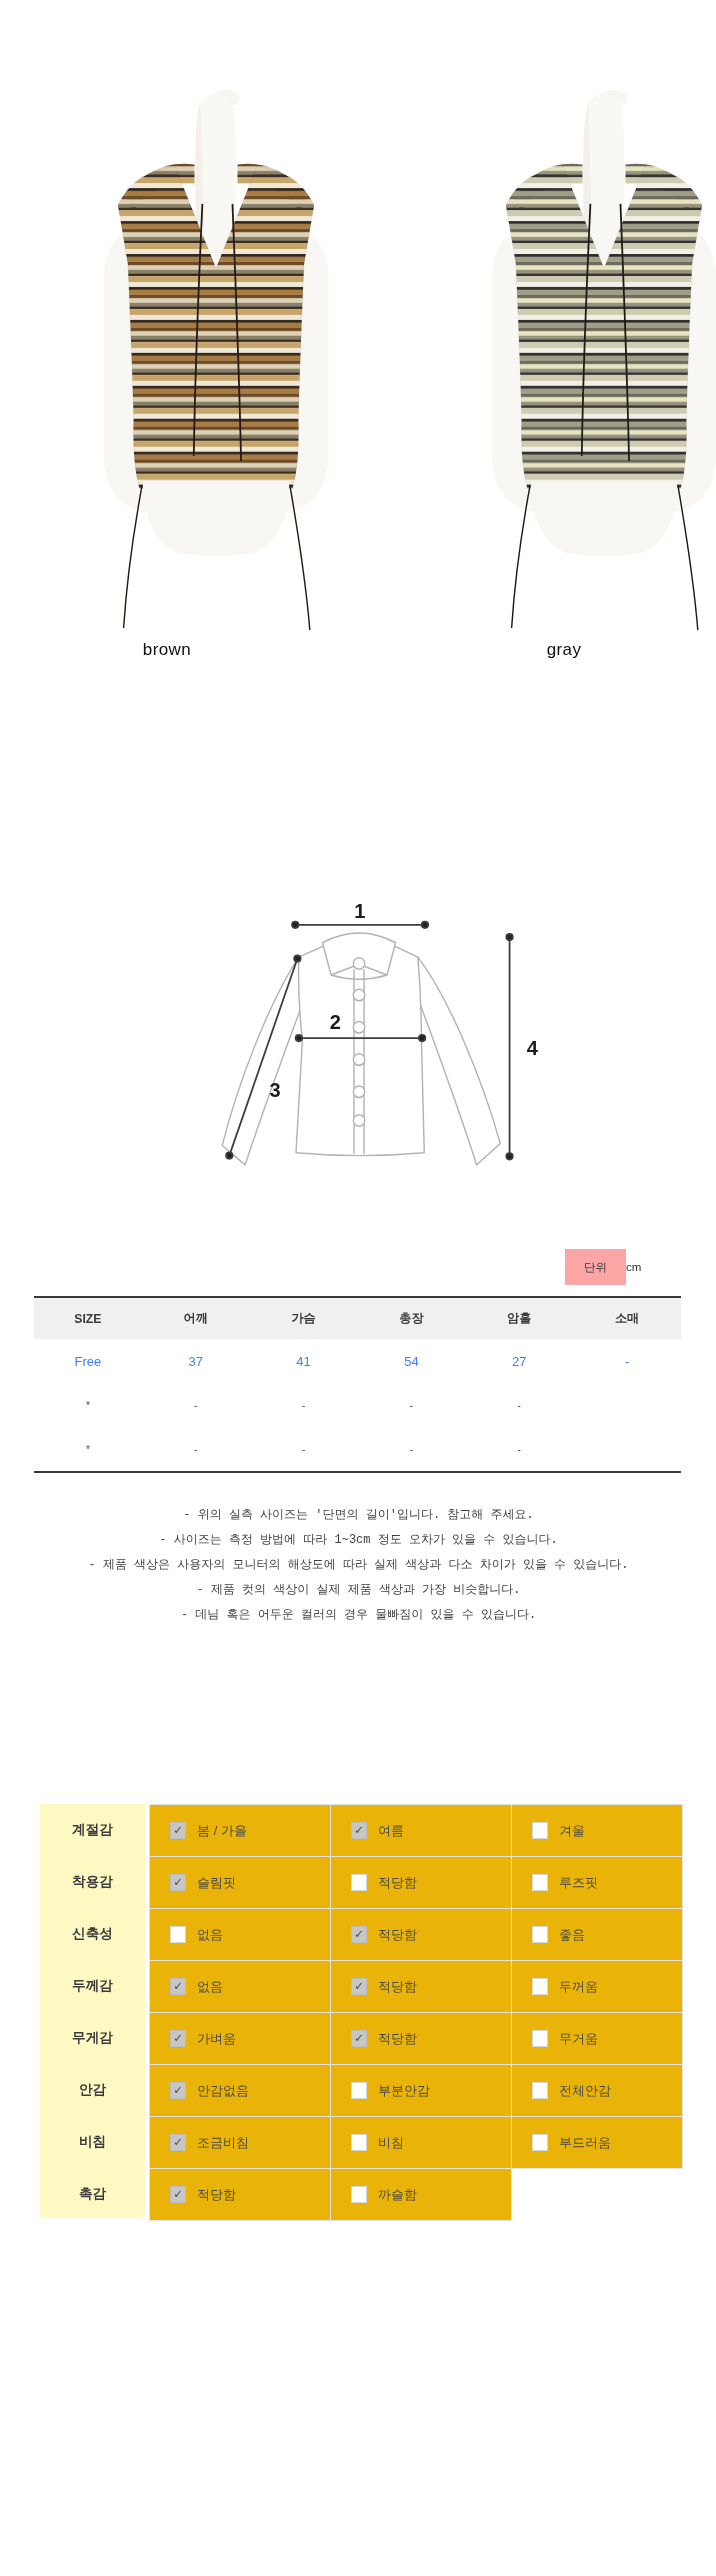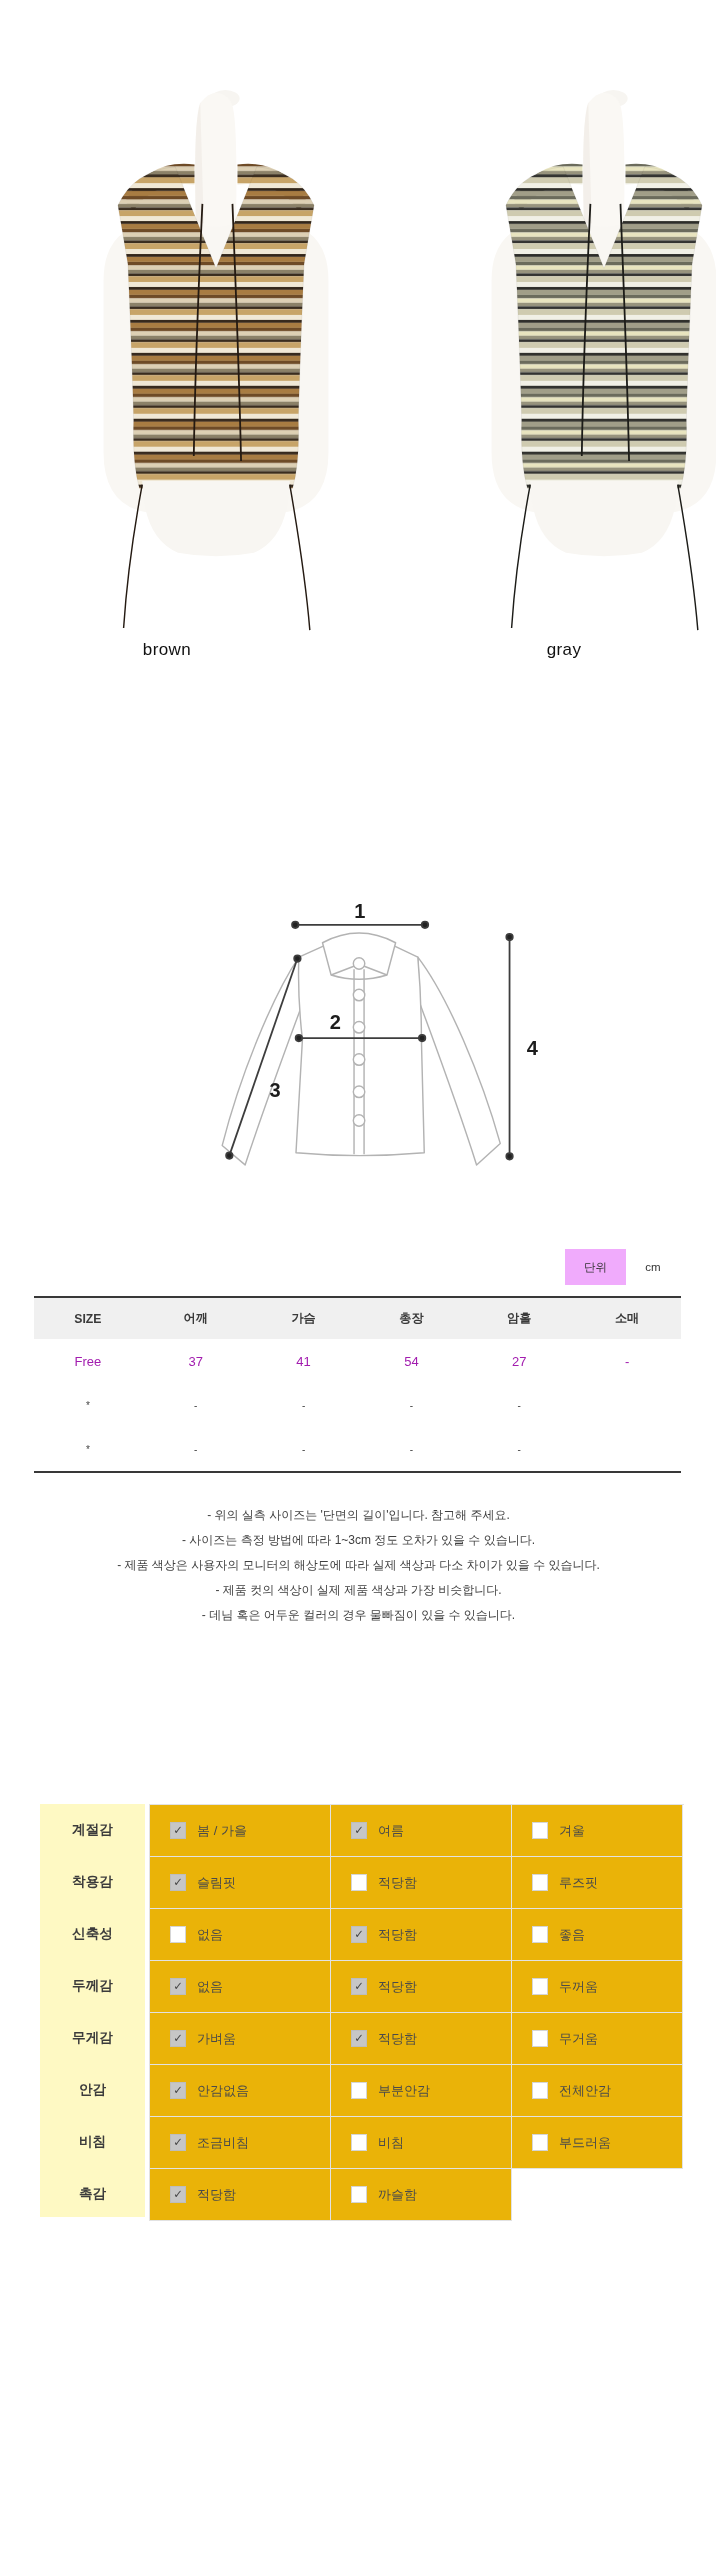--- a/index.html
+++ b/index.html
@@ -10,34 +10,34 @@
   .photo{position:absolute;top:39px;width:308px;height:588px;}
   .photo svg{display:block;width:308px;height:588px;}
   .color-label{position:absolute;top:640px;width:308px;text-align:center;
     font-size:17px;color:#111;letter-spacing:0.4px;}
 
   
   #diagram{position:absolute;left:179px;top:889px;width:373px;height:301px;}
   #diagram text{font-weight:bold;font-size:28px;fill:#1d1d1d;}
 
   
-  .unit-box{position:absolute;left:565px;top:1249px;width:61px;height:36px;background:#f0abfc;
+  .unit-box{position:absolute;left:565px;top:1249px;width:61px;height:36px;background:#fca5a5;
     line-height:36px;text-align:center;font-size:11.5px;color:#333;}
   .unit-value{position:absolute;left:626px;top:1249px;width:54px;height:36px;
-    line-height:36px;text-align:center;font-size:11.5px;color:#333;}
+    line-height:36px;font-size:11.5px;color:#333;}
 
   
   #size-table{position:absolute;left:34px;top:1296px;width:647px;border-collapse:collapse;table-layout:fixed;
     border-top:2.2px solid #383838;border-bottom:2.2px solid #383838;}
   #size-table th{height:39px;background:#f0f0f0;font-weight:bold;font-size:12.2px;color:#3a3a3a;text-align:center;}
-  #size-table td{height:42px;font-size:13px;color:#a21caf;text-align:center;font-weight:normal;}
+  #size-table td{height:42px;font-size:13px;color:#3b82f6;text-align:center;font-weight:normal;}
   #size-table tr.star-row td{font-size:10px;color:#444;}
 
   
-  #notes{position:absolute;left:0;top:1503px;width:717px;}
+  #notes{position:absolute;left:0;top:1503px;width:717px;font-family:Liberation Mono, monospace;}
   #notes p{margin:0;line-height:25px;text-align:center;font-size:12px;color:#3f3f3f;}
 
   
   #attr{position:absolute;left:36px;top:1804px;width:647px;height:413px;}
   #attr .label-col{position:absolute;left:4px;top:0;width:105px;height:413px;background:#fef9c3;}
   #attr .label-cell{height:52px;display:flex;align-items:center;justify-content:center;
     font-weight:bold;font-size:13.6px;color:#3c3c3c;}
   #attr .opt-grid{position:absolute;left:113px;top:0;width:534px;
     border-top:0.7px solid #e2e2e2;border-left:0.7px solid #e2e2e2;
     display:grid;grid-template-columns:181px 181px 171px;}

